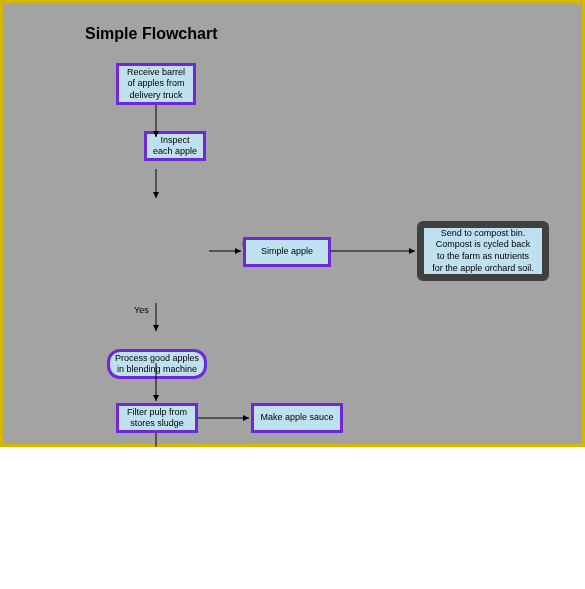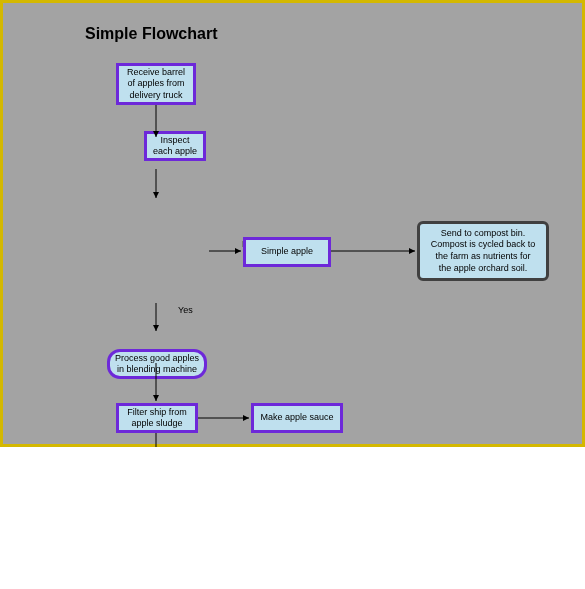--- a/index.html
+++ b/index.html
@@ -60,21 +60,21 @@
     justify-content: center;
     text-align: center;
     font-size: 9px;
     line-height: 1.25;
     top: 0;
     left: 0;
   }
   .note {
     position: absolute;
     background: #bfe0ee;
-    border: 3px solid #404040;
+    border: 7px solid #404040;
     border-radius: 6px;
     font-size: 9px;
     text-align: center;
     padding: 6px 8px;
     box-sizing: border-box;
     line-height: 1.3;
     display: flex;
     align-items: center;
     justify-content: center;
   }
@@ -98,29 +98,29 @@
 <div class="frame">
 
   <div class="title">Simple Flowchart</div>
 
   <div class="box" style="left:113px; top:60px; width:80px; height:42px;">Receive barrel of apples from delivery truck</div>
 
   <div class="box" style="left:123px; top:128px; width:62px; height:30px;margin-left:18px;">Inspect each apple</div>
 
 
   <div class="edge-label" style="left:209px; top:236px;padding-left:30px;">No</div>
-  <div class="edge-label" style="left:131px; top:302px;margin-left:44px;">Yes</div>
+  <div class="edge-label" style="left:131px; top:302px;">Yes</div>
 
   <div class="box" style="left:240px; top:234px; width:88px; height:30px;">Simple apple</div>
 
   <div class="note" style="left:414px; top:218px; width:132px; height:60px;">Send to compost bin. Compost is cycled back to the farm as nutrients for the apple orchard soil.</div>
 
   <div class="box" style="left:104px; top:346px; width:100px; height:30px;border-radius:13px;">Process good apples in blending machine</div>
 
-  <div class="box" style="left:113px; top:400px; width:82px; height:30px;">Filter ship from apple sludge</div>
+  <div class="box" style="left:113px; top:400px; width:82px; height:30px;">Filter pulp from stores sludge</div>
 
   <div class="box" style="left:248px; top:400px; width:92px; height:30px;">Make apple sauce</div>
 
 
   <svg class="arrows">
     <defs>
       <marker id="arrow" markerWidth="8" markerHeight="8" refX="6" refY="3" orient="auto">
         <path d="M0,0 L6,3 L0,6 Z" fill="#000"></path>
       </marker>
     </defs>

